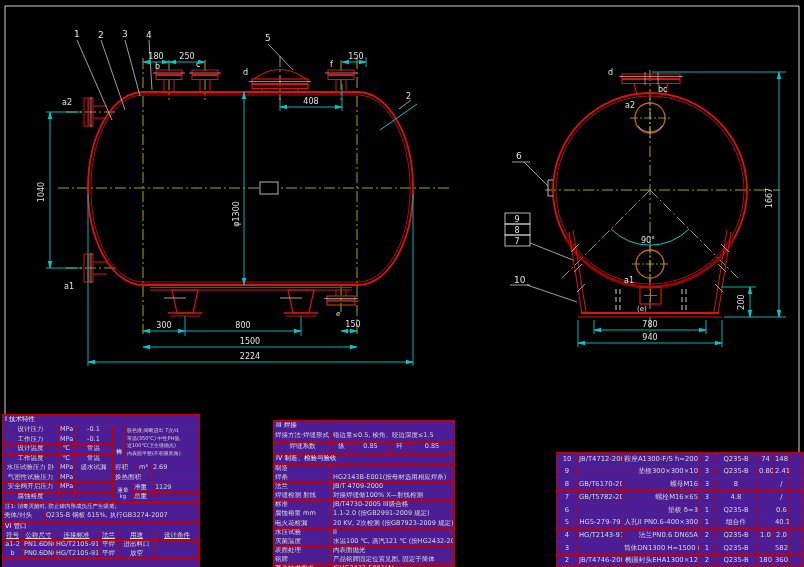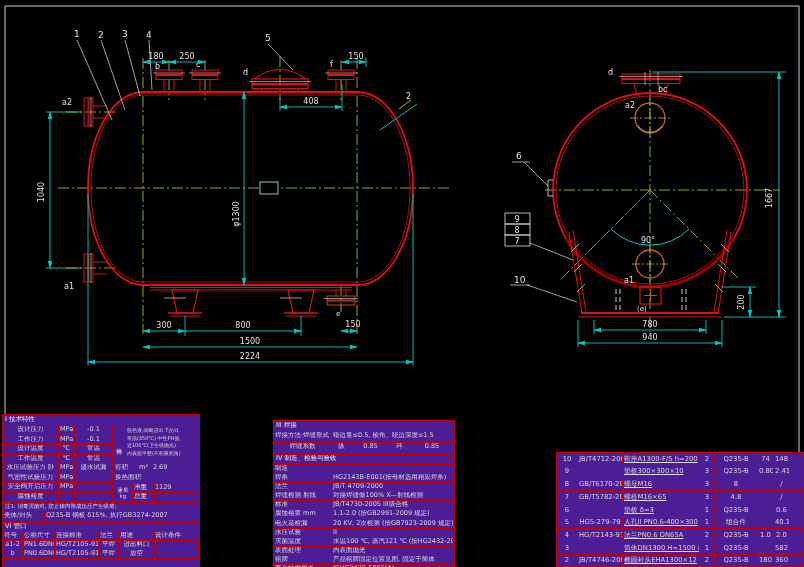--- a/index.html
+++ b/index.html
@@ -26,31 +26,31 @@
   .mat-lines{flex:1;font-size:5px;line-height:1.5;padding:1px;overflow:hidden;}
   .r3{display:grid;grid-template-columns:24px 14px 1fr;height:9.5px;border-bottom:1px solid #c00000;}
   .wt-block{display:flex;flex:1;}
   .wlab{width:18px;border-right:1px solid #c00000;font-size:5.5px;display:flex;align-items:center;
         justify-content:center;text-align:center;}
   .wrows{flex:1;display:grid;grid-template-rows:1fr 1fr;}
   .wrows .trow{grid-template-columns:22px 1fr;}
   .wrows .trow:last-child{border-bottom:none;}
   .note-row{height:8px;border-bottom:1px solid #c00000;padding:0 2px;font-size:5.5px;white-space:nowrap;overflow:hidden;}
   .mat2-row{display:grid;grid-template-columns:42px 1fr;height:9px;border-bottom:1px solid #c00000;}
-  .noz-head{grid-template-columns:20px 32px 44px 20px 36px 1fr;height:9px;}
+  .noz-head{grid-template-columns:20px 32px 44px 20px 36px 1fr;height:9px;text-align:center;text-decoration:underline;}
   #noz-rows .trow{grid-template-columns:20px 32px 44px 20px 36px 1fr;height:9px;text-align:center;}
   
   #fab .trt{height:9px;}
   .fr{display:grid;grid-template-columns:58px 1fr;height:10px;border-bottom:1px solid #c00000;}
   .coef{display:grid;grid-template-columns:58px 20px 38px 20px 1fr;height:10px;border-bottom:1px solid #c00000;text-align:center;}
   #fab-rows .trow{grid-template-columns:58px 1fr;height:9.1px;}
   
   #bom{font-size:6.8px;}
   #bom .trow{grid-template-columns:21px 45px 77px 15px 43px 16px 16px 1fr;height:12.7px;text-align:center;align-items:center;}
-  #bom .tcell:nth-child(3){text-align:left;text-decoration:underline;}
+  #bom .tcell:nth-child(3){text-align:right;}
 </style>
 </head>
 <body>
 
 <div class="canvas">
 
 <svg width="804" height="567" viewBox="0 0 804 567">
   <defs>
     <marker id="ar" markerWidth="10" markerHeight="8" refX="8" refY="3" orient="auto-start-reverse">
       <path d="M0,0.5 L9,3 L0,5.5 z" fill="#00c8c8"></path>

